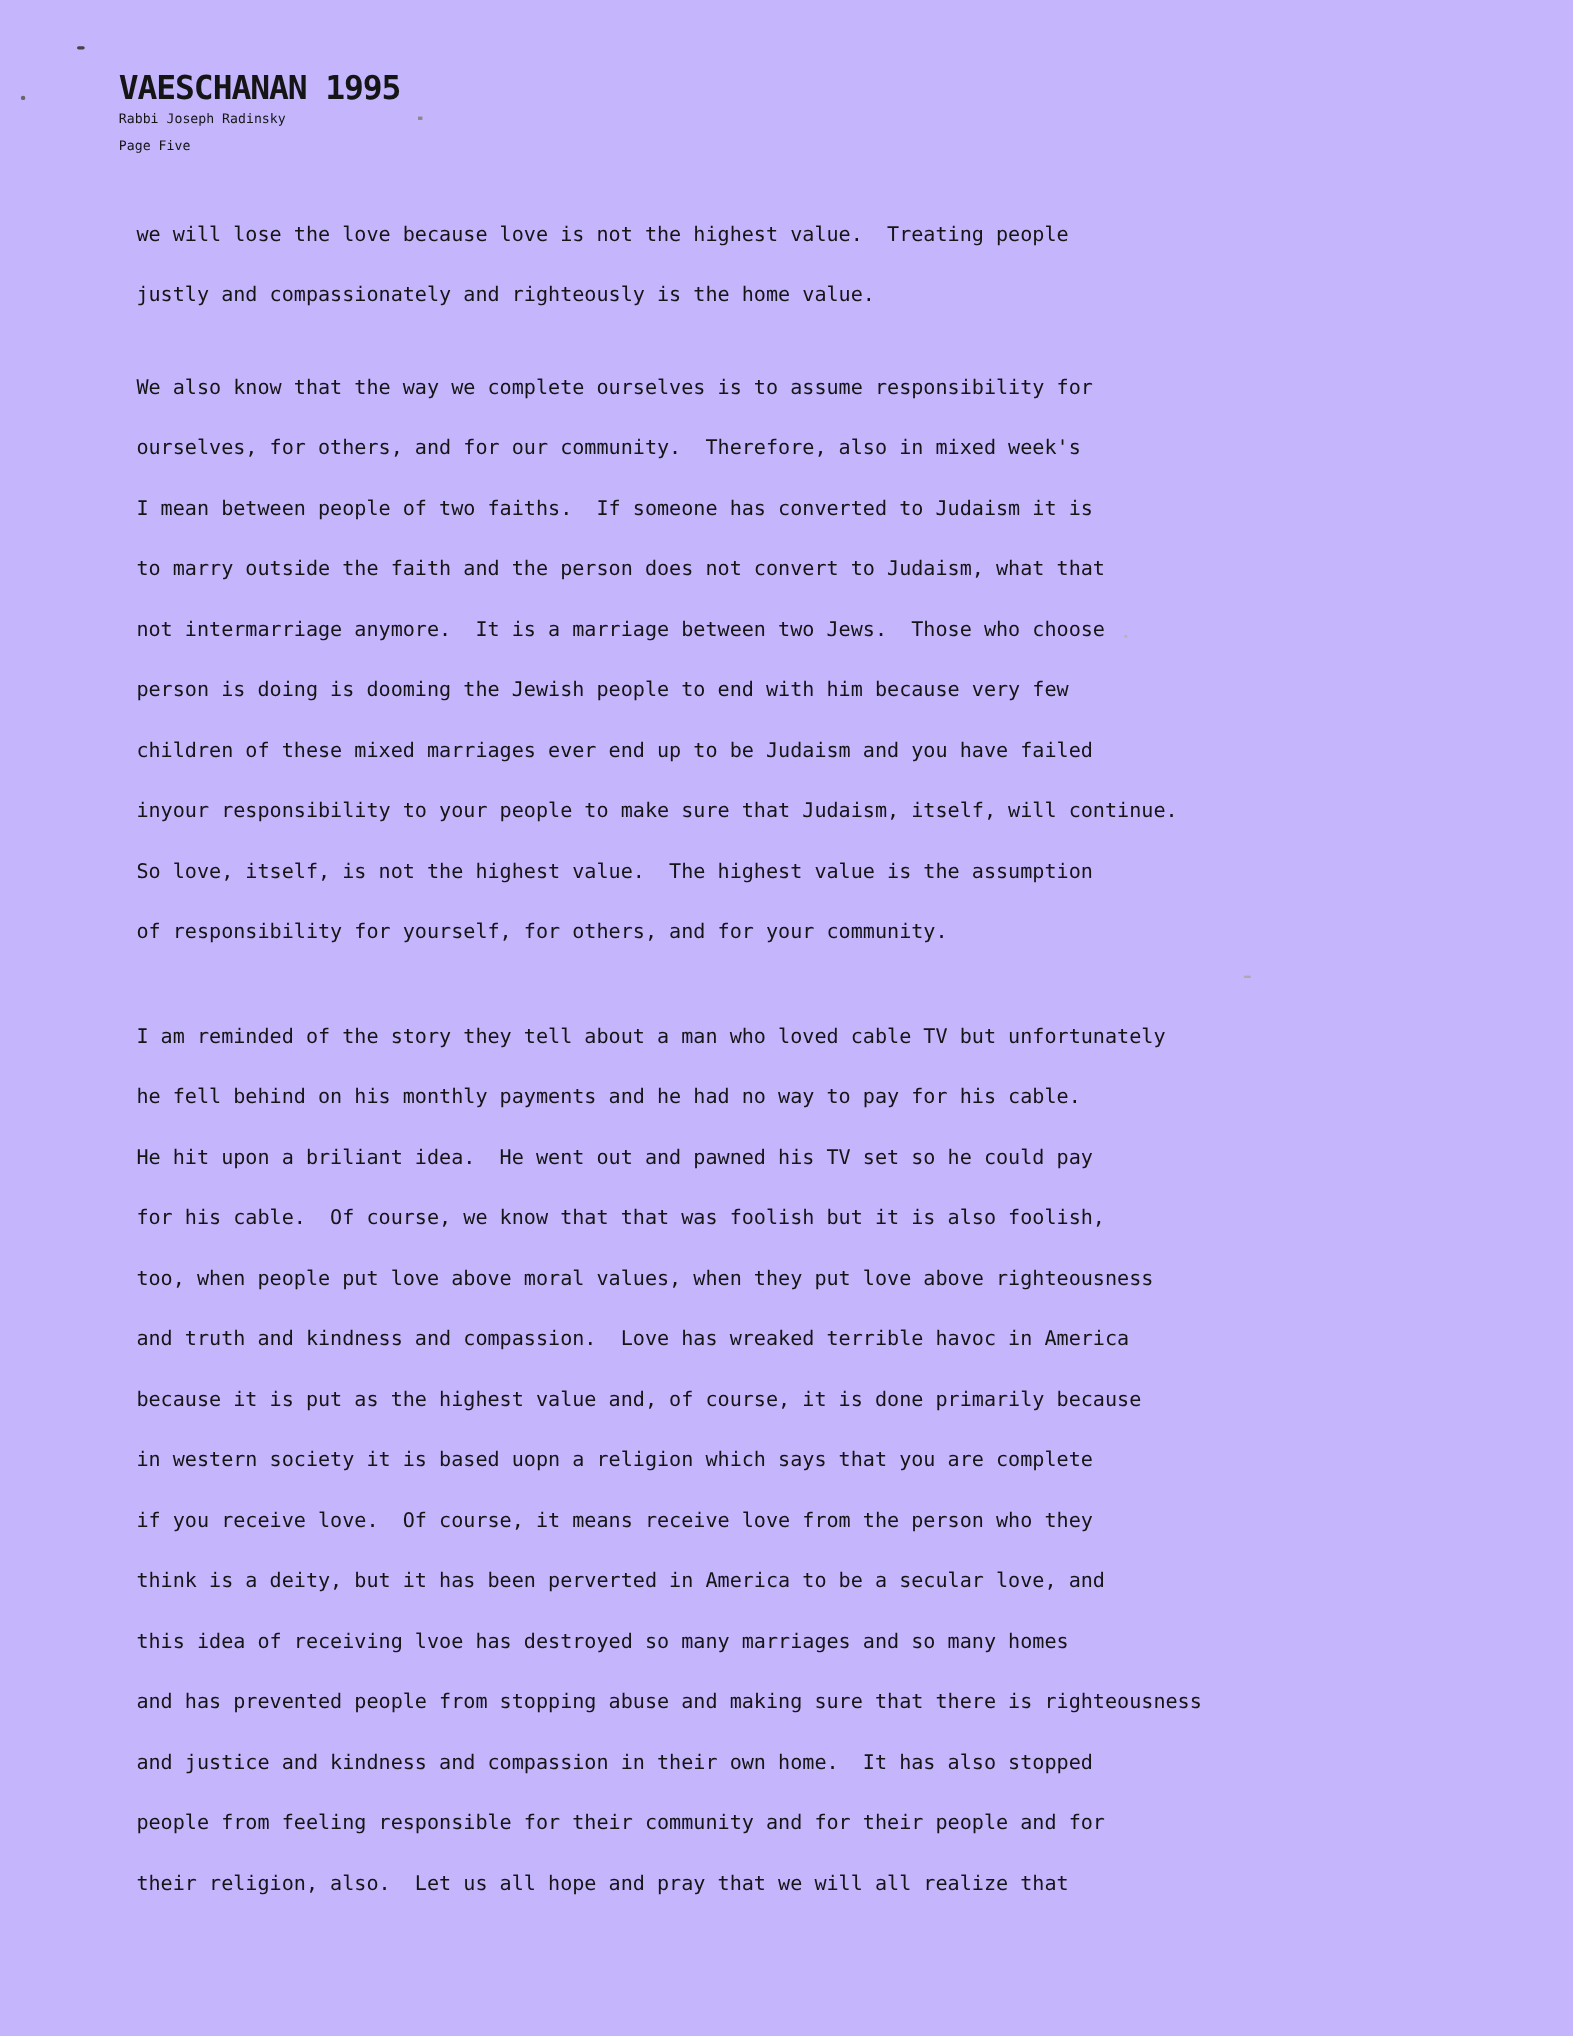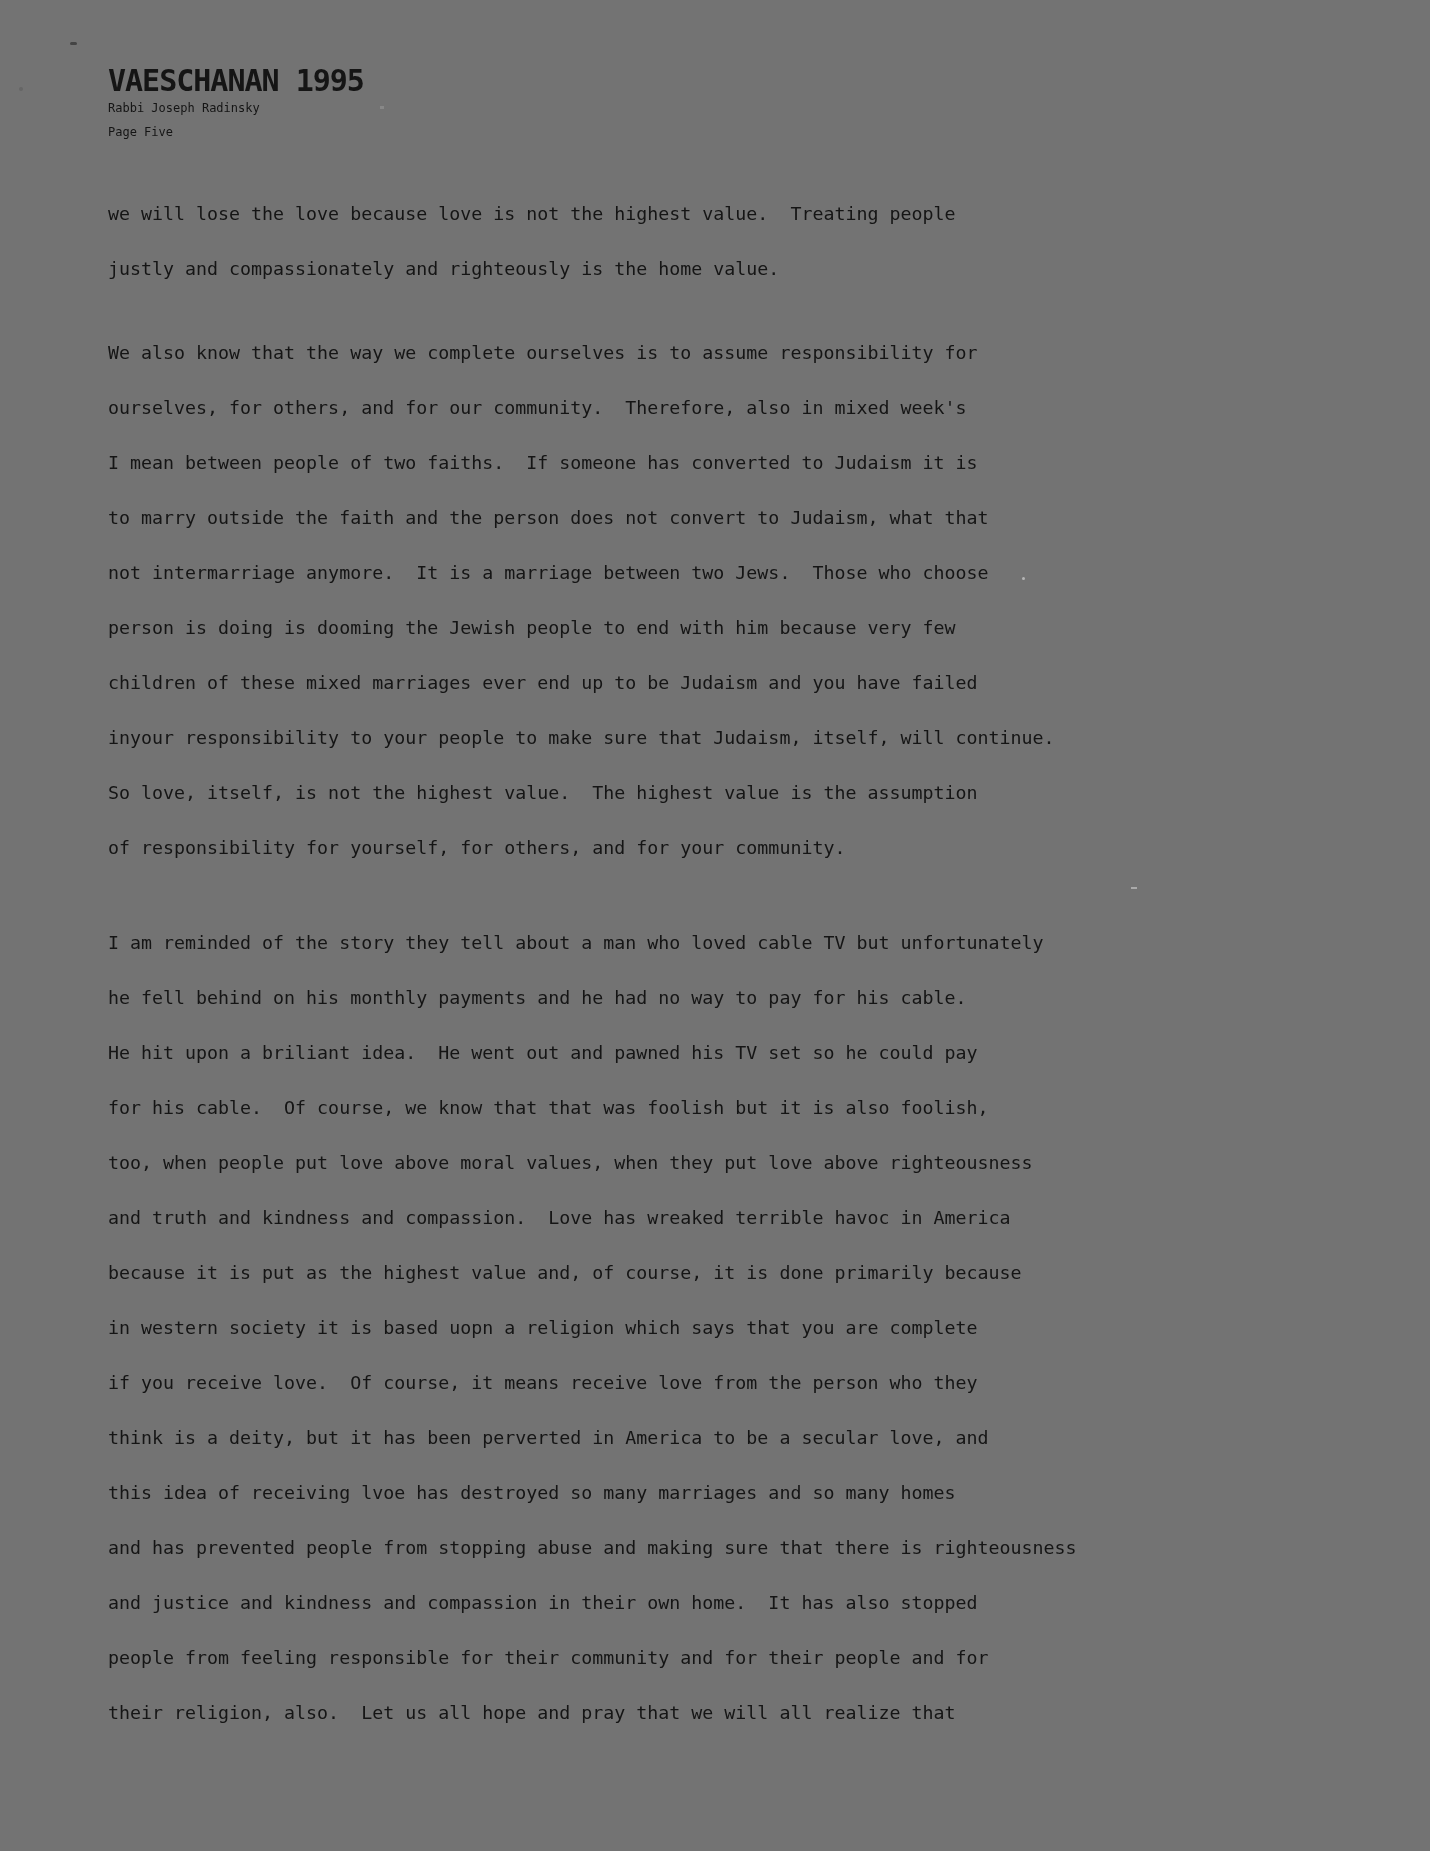--- a/index.html
+++ b/index.html
@@ -5,39 +5,39 @@
   html, body {
     margin: 0;
     padding: 0;
     background: #ffffff;
   }
   .page {
     position: relative;
     width: 1430px;
     height: 1851px;
     box-sizing: border-box;
-    background: #737373;
+    background: #c4b5fd;
     color: #151515;
     font-family: "DejaVu Sans Mono", "Liberation Mono", monospace;
     padding: 66px 36px 0 108px;
     overflow: hidden;
   }
   .doc-title {
     font-size: 30px;
     line-height: 30px;
     font-weight: bold;
     letter-spacing: -1px;
     white-space: pre;
   }
   .doc-author, .doc-pagelabel {
     font-size: 12px;
     line-height: 24px;
     white-space: pre;
   }
-  .para { margin: 0; }
+  .para { margin: 16px; }
   .para .line {
     font-size: 18.3px;
     line-height: 55px;
     white-space: pre;
   }
   .para:nth-child(1) { margin-top: 42px; }
   .para:nth-child(2) { margin-top: 29px; }
   .para:nth-child(3) { margin-top: 40px; }
   .speck { position: absolute; background: #444; }
   #speck-1 { left: 70px;  top: 42px;  width: 7px; height: 3px; border-radius: 2px; }

